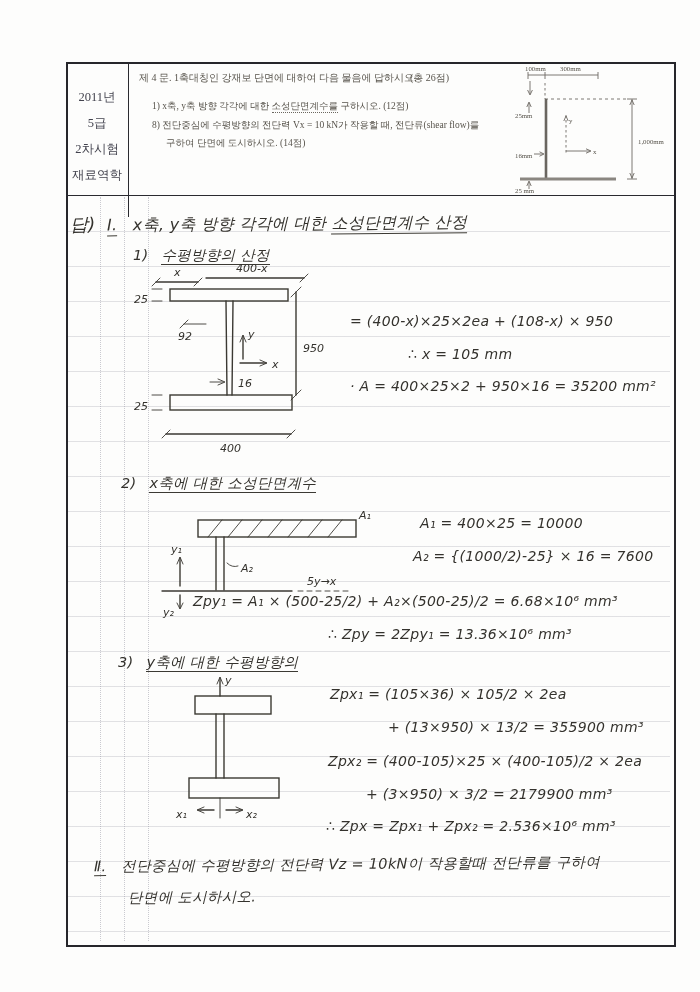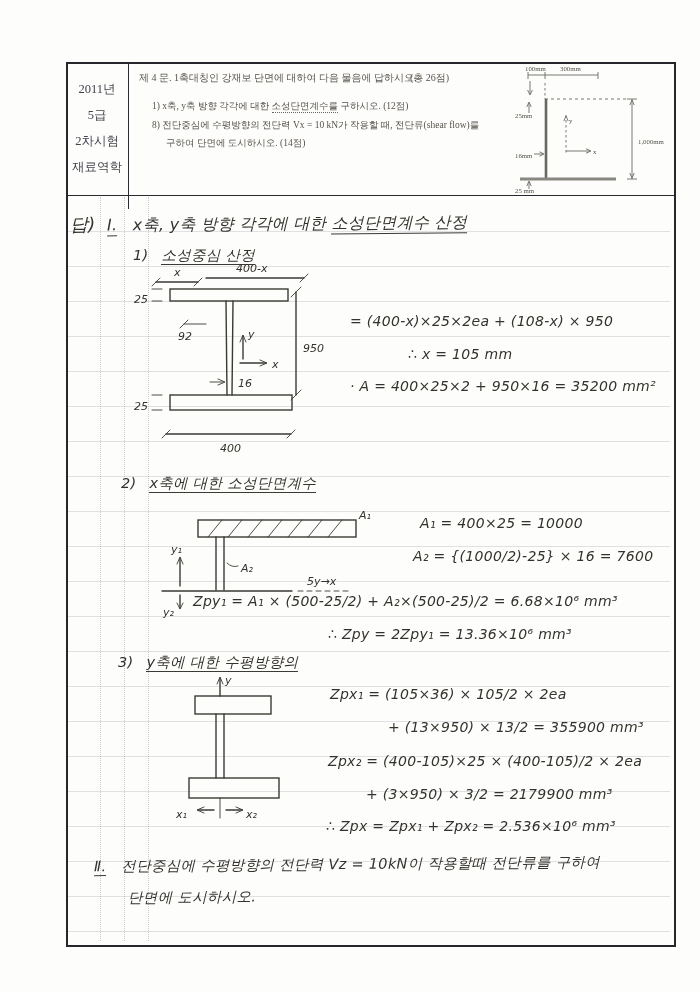--- a/index.html
+++ b/index.html
@@ -5,21 +5,21 @@
 <style>
   html,body{margin:0;padding:0;background:#ffffff;}
   .page{position:relative;width:700px;height:992px;background:#fdfdfc;overflow:hidden;
         font-family:"Liberation Sans",sans-serif;}
   .abs{position:absolute;}
   
   .frame{position:absolute;left:66px;top:62px;width:606px;height:881px;
          border:2px solid #26262b;background:transparent;}
   .hdr-divider{position:absolute;left:66px;top:195px;width:608px;border-top:1.6px solid #2a2a30;}
   .exam-box{position:absolute;left:66px;top:62px;width:62px;height:133px;
-            border-right:1.6px solid #2a2a30;text-align:center;padding-top:14px;box-sizing:content-box;}
+            border-right:1.6px solid #2a2a30;text-align:center;padding-top:22px;box-sizing:content-box;}
   .exam-box div{font-family:"Liberation Serif",serif;font-size:12.5px;line-height:26px;color:#43434e;}
   
   .print{font-family:"Liberation Serif",serif;color:#57534b;white-space:nowrap;}
   .pt-title{font-size:10px;}
   .pt-item{font-size:9.5px;}
   .u-dot{border-bottom:1px dotted #6b675f;padding-bottom:1px;}
   
   .ruling{position:absolute;left:68px;top:197px;width:602px;height:744px;
           background:repeating-linear-gradient(to bottom,transparent 0 34px,rgba(125,125,140,0.22) 34px 35px);
           pointer-events:none;}
@@ -113,21 +113,21 @@
   <div class="vline" style="left:148px;"></div>
 
   <div class="abs hw hw-head tilt" style="left:70px;top:211px;">
     <span class="hw-big">답)</span>
     <span class="u-hand" style="margin-left:6px;">Ⅰ.</span>
     <span style="margin-left:10px;">x축, y축 방향 각각에 대한 </span><span class="u-hand">소성단면계수 산정</span>
   </div>
 
   <div class="abs hw hw-t" style="left:133px;top:246px;">
     <span>1)</span>
-    <span class="u-hand" style="margin-left:8px;">소성중심 산정</span>
+    <span class="u-hand" style="margin-left:8px;">수평방향의 산정</span>
   </div>
 
   <svg class="abs hf" style="left:126px;top:262px;" width="235" height="200" viewBox="0 0 235 200">
 
     <line x1="30" y1="20" x2="72" y2="20"></line>
     <line x1="26" y1="24" x2="34" y2="16" class="thin"></line>
     <line x1="68" y1="24" x2="76" y2="16" class="thin"></line>
     <text x="48" y="14">x</text>
     <line x1="80" y1="16" x2="178" y2="16"></line>
     <line x1="174" y1="20" x2="182" y2="12" class="thin"></line>

